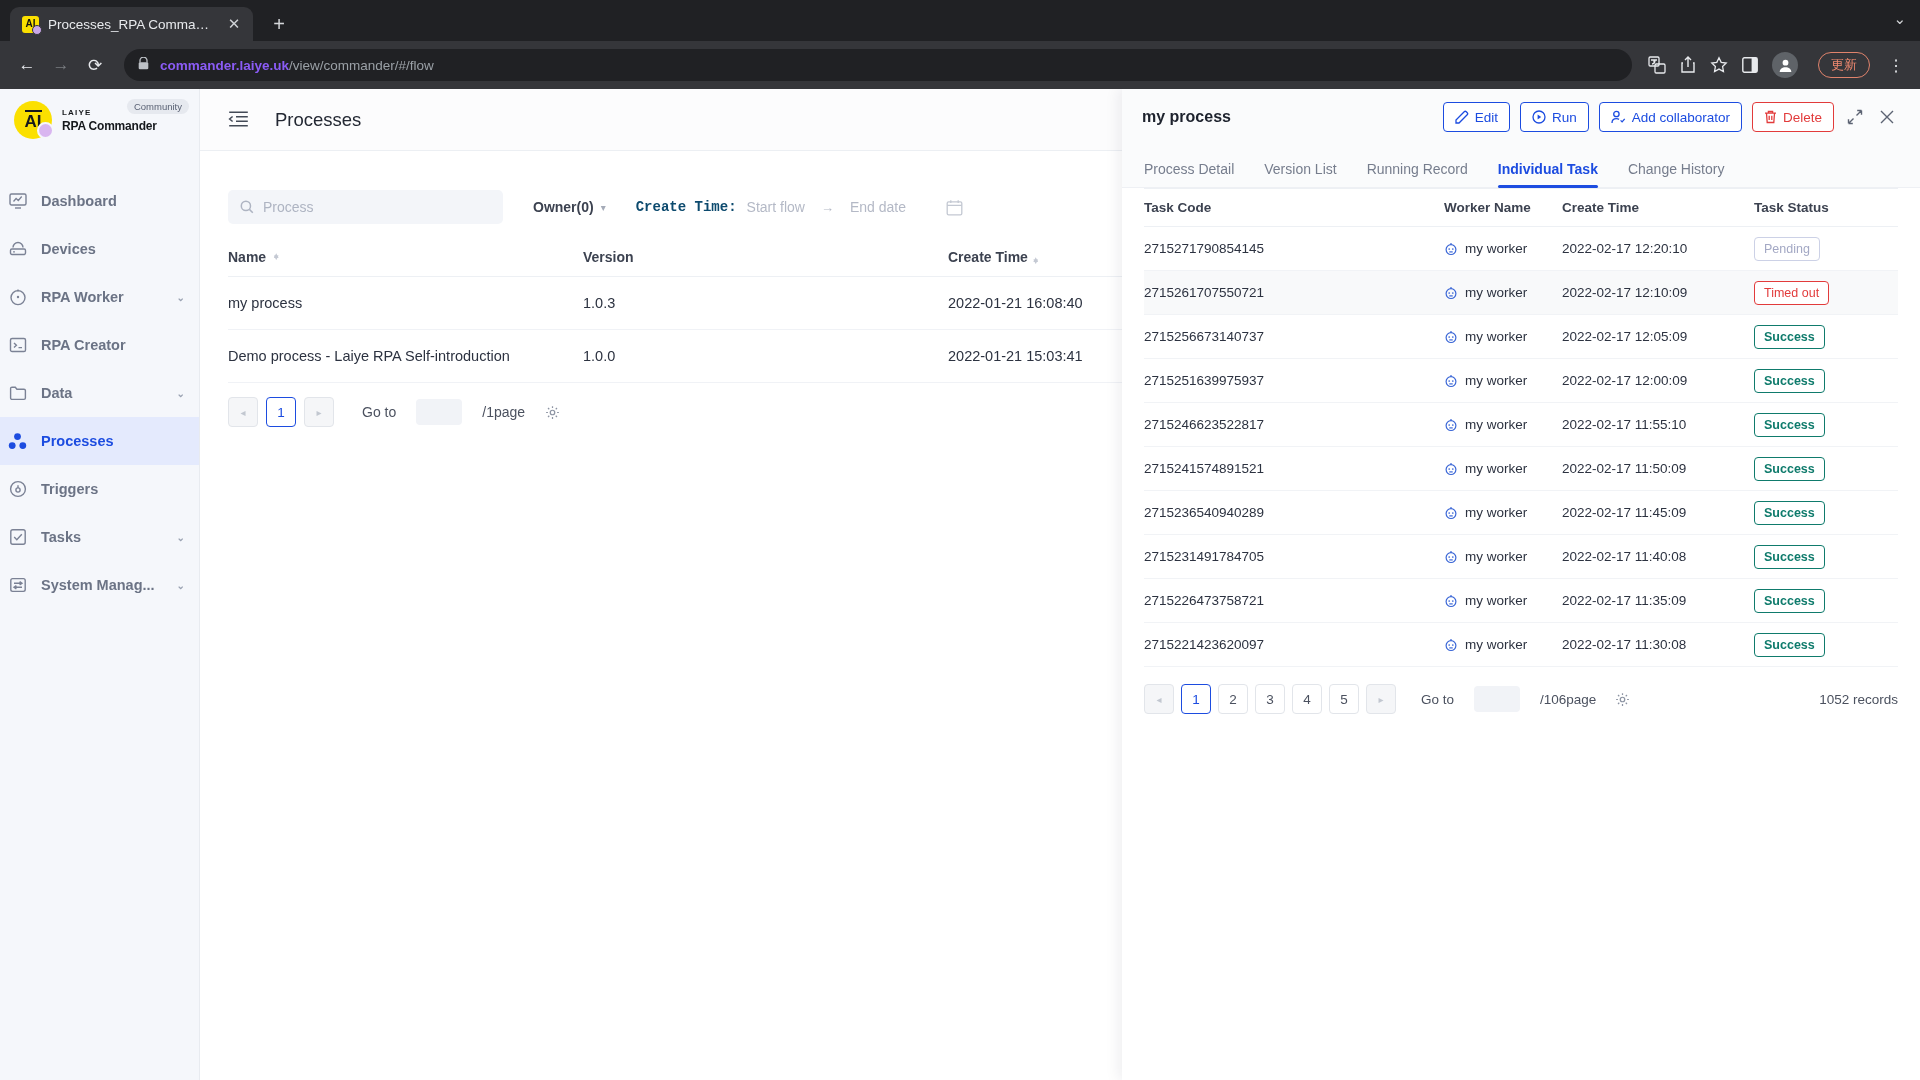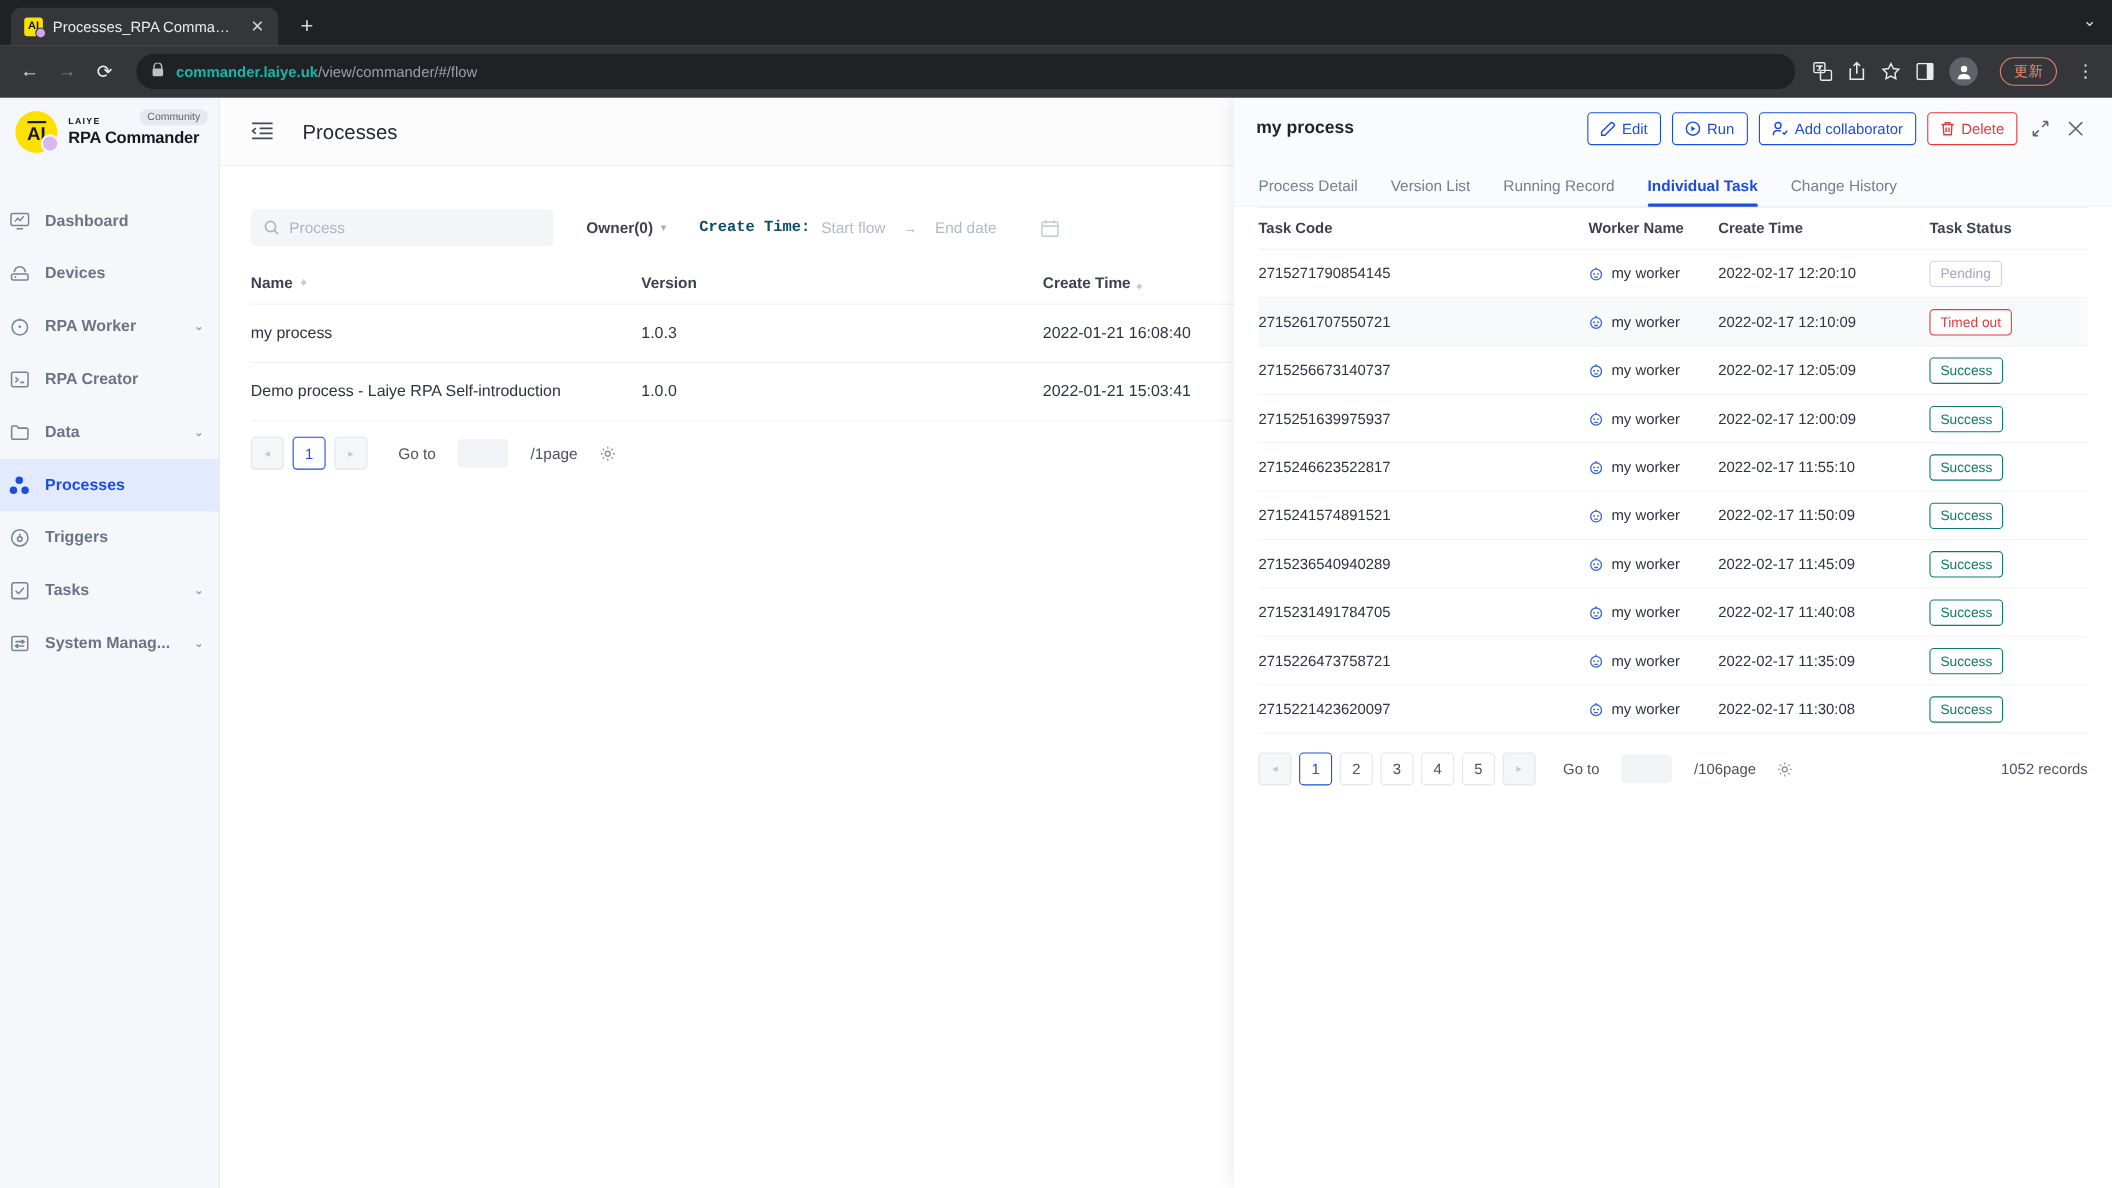--- a/index.html
+++ b/index.html
@@ -64,21 +64,21 @@
     font-size: 17px; border-radius: 50%;
   }
   .nav-btn.disabled { color: #7a7d81; }
   .omnibox {
     flex: 1; height: 32px; background: #202124; border-radius: 16px;
     display: flex; align-items: center; padding: 0 14px; gap: 11px;
     margin: 0 8px 0 10px;
   }
   .omnibox .lock { color: #bdc1c6; font-size: 12px; }
   .url { font-size: 13.5px; white-space: nowrap; }
-  .url .host { color: #14b8a6; font-weight: bold; }
+  .url .host { color: #8b5cf6; font-weight: bold; }
   .url .path { color: #9aa0a6; }
   .tb-icons { display: flex; align-items: center; gap: 14px; padding-left: 4px; }
   .tb-icon { color: #e8eaed; display: flex; align-items: center; }
   .avatar-btn {
     width: 26px; height: 26px; border-radius: 50%; background: #5f6368;
     display: flex; align-items: center; justify-content: center; color: #fff;
   }
   .update-btn {
     border: 1px solid #e0836c; color: #f08a70; border-radius: 14px;
     font-size: 13px; padding: 3px 12px; margin-left: 6px;
@@ -114,21 +114,21 @@
   .brand-logo::after {
     content: ''; position: absolute; right: -2px; bottom: 0px;
     width: 13px; height: 13px; border-radius: 50%;
     background: #d9b6f0; border: 2px solid #f5f7fb;
   }
   .brand-txt { display: flex; flex-direction: column; line-height: 1; }
   .brand-laiye {
     font-size: 8px; font-weight: bold; color: #15181c;
     letter-spacing: 1.2px; margin-bottom: 3px;
   }
-  .brand-name { font-size: 15px; font-weight: bold; color: #15181c; letter-spacing: -0.2px; }
+  .brand-name { font-size: 12px; font-weight: bold; color: #15181c; letter-spacing: -0.2px; }
   .brand-badge {
     position: absolute; right: 10px; top: 10px;
     background: #e6e9ef; color: #5a6274; font-size: 9.5px;
     padding: 2px 7px; border-radius: 9px;
   }
 
   .nav { margin-top: 26px; display: flex; flex-direction: column; }
   .nav-item {
     height: 48px; display: flex; align-items: center;
     padding: 0 14px 0 8px; gap: 14px;
@@ -253,21 +253,21 @@
   .t-worker { width: 118px; flex: 0 0 118px; display: flex; align-items: center; gap: 7px; }
   .t-time { width: 192px; flex: 0 0 192px; }
   .t-status { flex: 1; }
   .badge {
     display: inline-flex; align-items: center; justify-content: center;
     height: 24px; padding: 0 9px; border-radius: 4px;
     font-size: 12.5px; border: 1px solid;
   }
   .badge.pending { color: #a3a8c4; border-color: #ccd1e6; background: #fff; }
   .badge.timeout { color: #e23b3b; border-color: #e23b3b; background: #fff; }
-  .badge.success { color: #0f7b6c; border-color: #0f7b6c; background: #fff; }
+  .badge.success { color: #0f7b6c; border-color: #0f7b6c; background: #fff; font-weight: bold; }
 
   .tpager {
     display: flex; align-items: center; gap: 7px;
     padding-top: 17px; font-size: 13.5px; color: #4b515f;
   }
   .tpager .records { margin-left: auto; color: #4b515f; font-size: 13.5px; }
   .tpager .pg-goto { margin-left: 18px; }
 </style>
 </head>
 <body>

